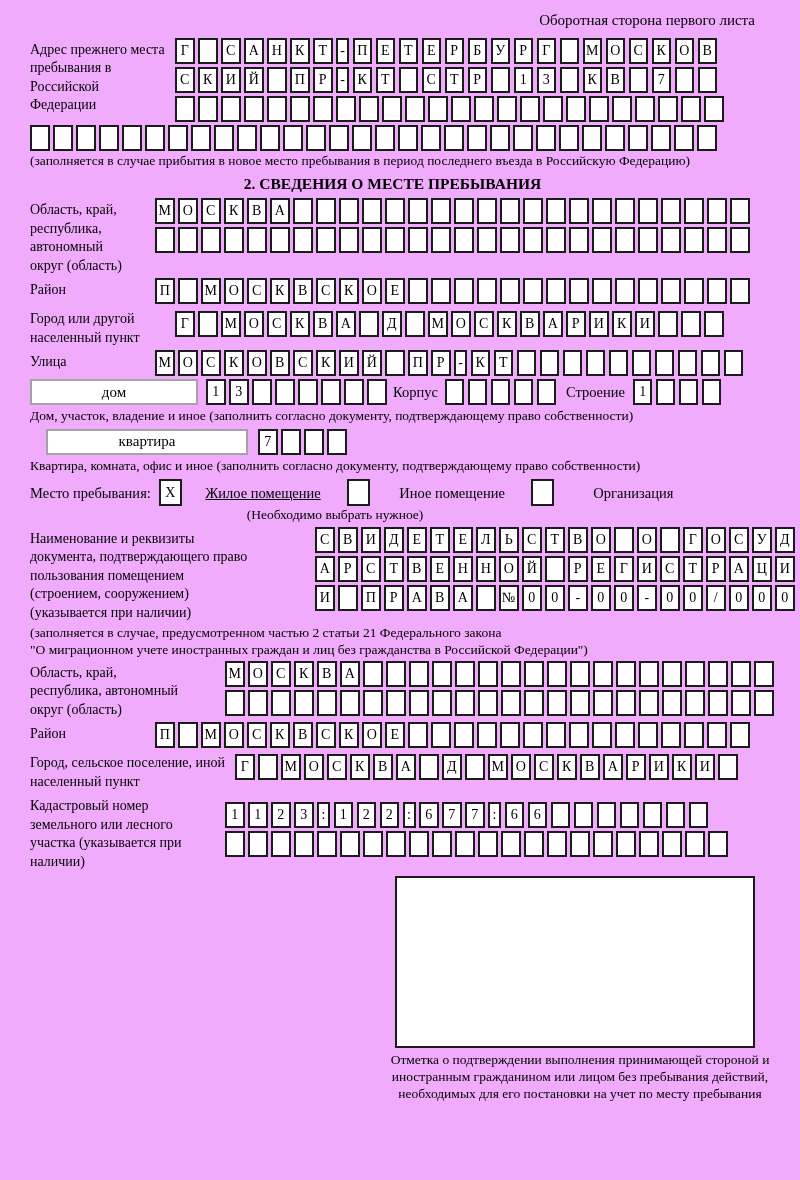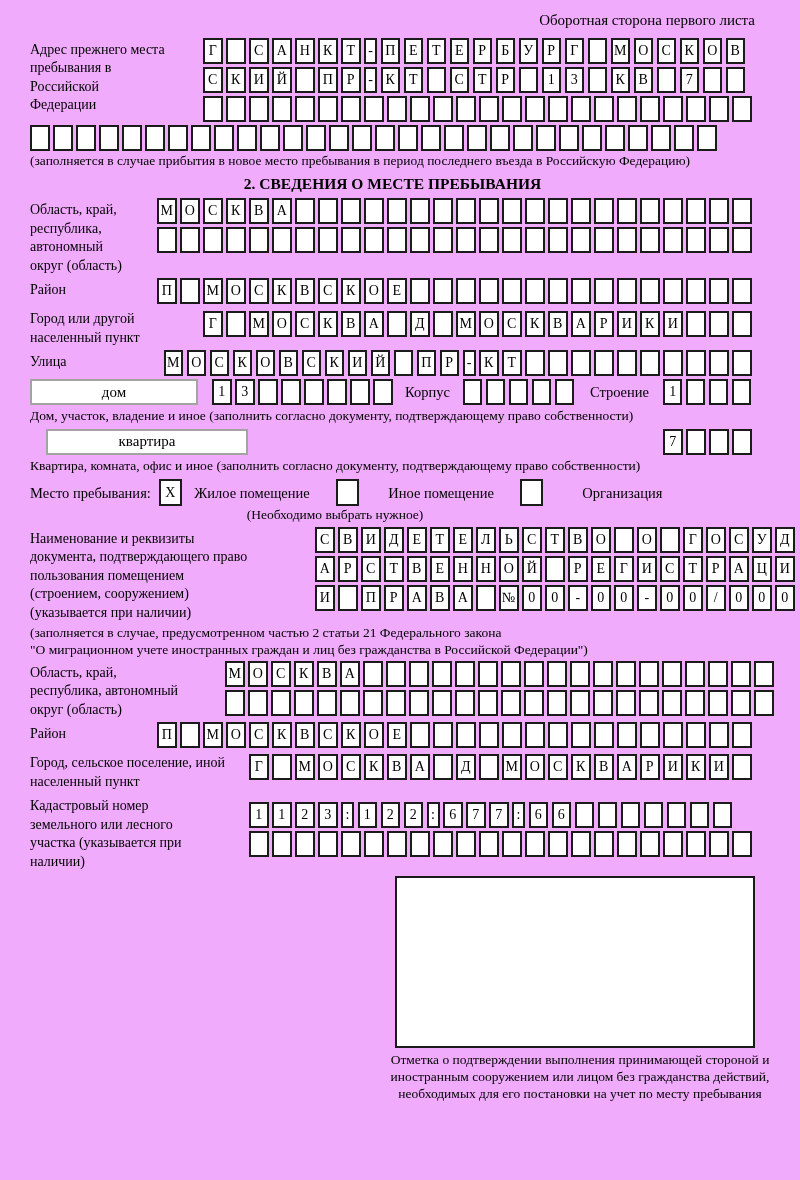--- a/index.html
+++ b/index.html
@@ -11,21 +11,21 @@
   .hdr-note{text-align:right;font-size:15px;margin-bottom:9px;}
   .cells{display:flex;flex-wrap:nowrap;}
   .cell{
     box-sizing:border-box;flex:0 0 auto;width:19.5px;height:26px;
     border:2px solid #1b1b1b;margin-right:3.5px;
     display:flex;align-items:center;justify-content:center;
     font-size:14px;line-height:1;background:#fff;
   }
   .cell.narrow{width:13px;}
   .cellrows{display:flex;flex-direction:column;gap:3px;}
-  .formrow{display:flex;align-items:flex-start;margin-bottom:3px;justify-content:space-between;}
+  .formrow{display:flex;align-items:flex-start;margin-bottom:3px;}
   .rowlabel{font-size:14px;line-height:1.32;flex:0 0 auto;box-sizing:border-box;padding-top:3px;}
   .sect-title{text-align:center;font-weight:bold;font-size:15.5px;margin:6px 0 5px;}
   .caption{font-size:13.5px;line-height:1.22;}
   .caption.center{text-align:left;}
   .widebox{
     box-sizing:border-box;height:26px;border:2px solid #a3a3a3;flex:0 0 auto;
     display:flex;align-items:center;justify-content:center;font-size:15px;background:#fff;
   }
   .inline-label{font-size:14.5px;line-height:26px;flex:0 0 auto;}
   .checkbox{width:23px;height:27px;}
@@ -353,21 +353,21 @@
         <span class="cell"></span>
         <span class="cell"></span>
         <span class="cell"></span>
       </div>
   </div>
   <div class="caption">Квартира, комната, офис и иное (заполнить согласно документу, подтверждающему право собственности)</div>
 
   <div class="stay-row">
     <span class="inline-label">Место пребывания:</span>
     <span class="cell checkbox" style="margin-left:8px;">X</span>
-    <span class="inline-label" style="margin-left:9px;">Жилое помещение</span>
+    <span class="inline-label" style="margin-left:20px;text-decoration:underline;">Жилое помещение</span>
     <span class="cell checkbox" style="margin-left:26px;"></span>
     <span class="inline-label" style="margin-left:26px;">Иное помещение</span>
     <span class="cell checkbox" style="margin-left:26px;"></span>
     <span class="inline-label" style="margin-left:36px;">Организация</span>
   </div>
   <div class="caption" style="margin-left:170px;width:270px;text-align:center;">(Необходимо выбрать нужное)</div>
 
   <div class="formrow mt3">
     <div class="rowlabel" style="width:240px;padding-right:20px;">Наименование и реквизиты документа, подтверждающего право пользования помещением (строением, сооружением) (указывается при наличии)</div>
     <div class="cellrows">
@@ -612,15 +612,15 @@
           <span class="cell"></span>
           <span class="cell"></span>
           <span class="cell"></span>
           <span class="cell"></span>
           <span class="cell"></span>
         </div>
     </div>
   </div>
 
   <div class="stampbox"></div>
-  <div class="stamp-caption">Отметка о подтверждении выполнения принимающей стороной и иностранным сооружением или лицом без гражданства действий, необходимых для его постановки на учет по месту пребывания</div>
+  <div class="stamp-caption">Отметка о подтверждении выполнения принимающей стороной и иностранным гражданином или лицом без пребывания действий, необходимых для его постановки на учет по месту пребывания</div>
 
 </div>
 
 </body></html>

